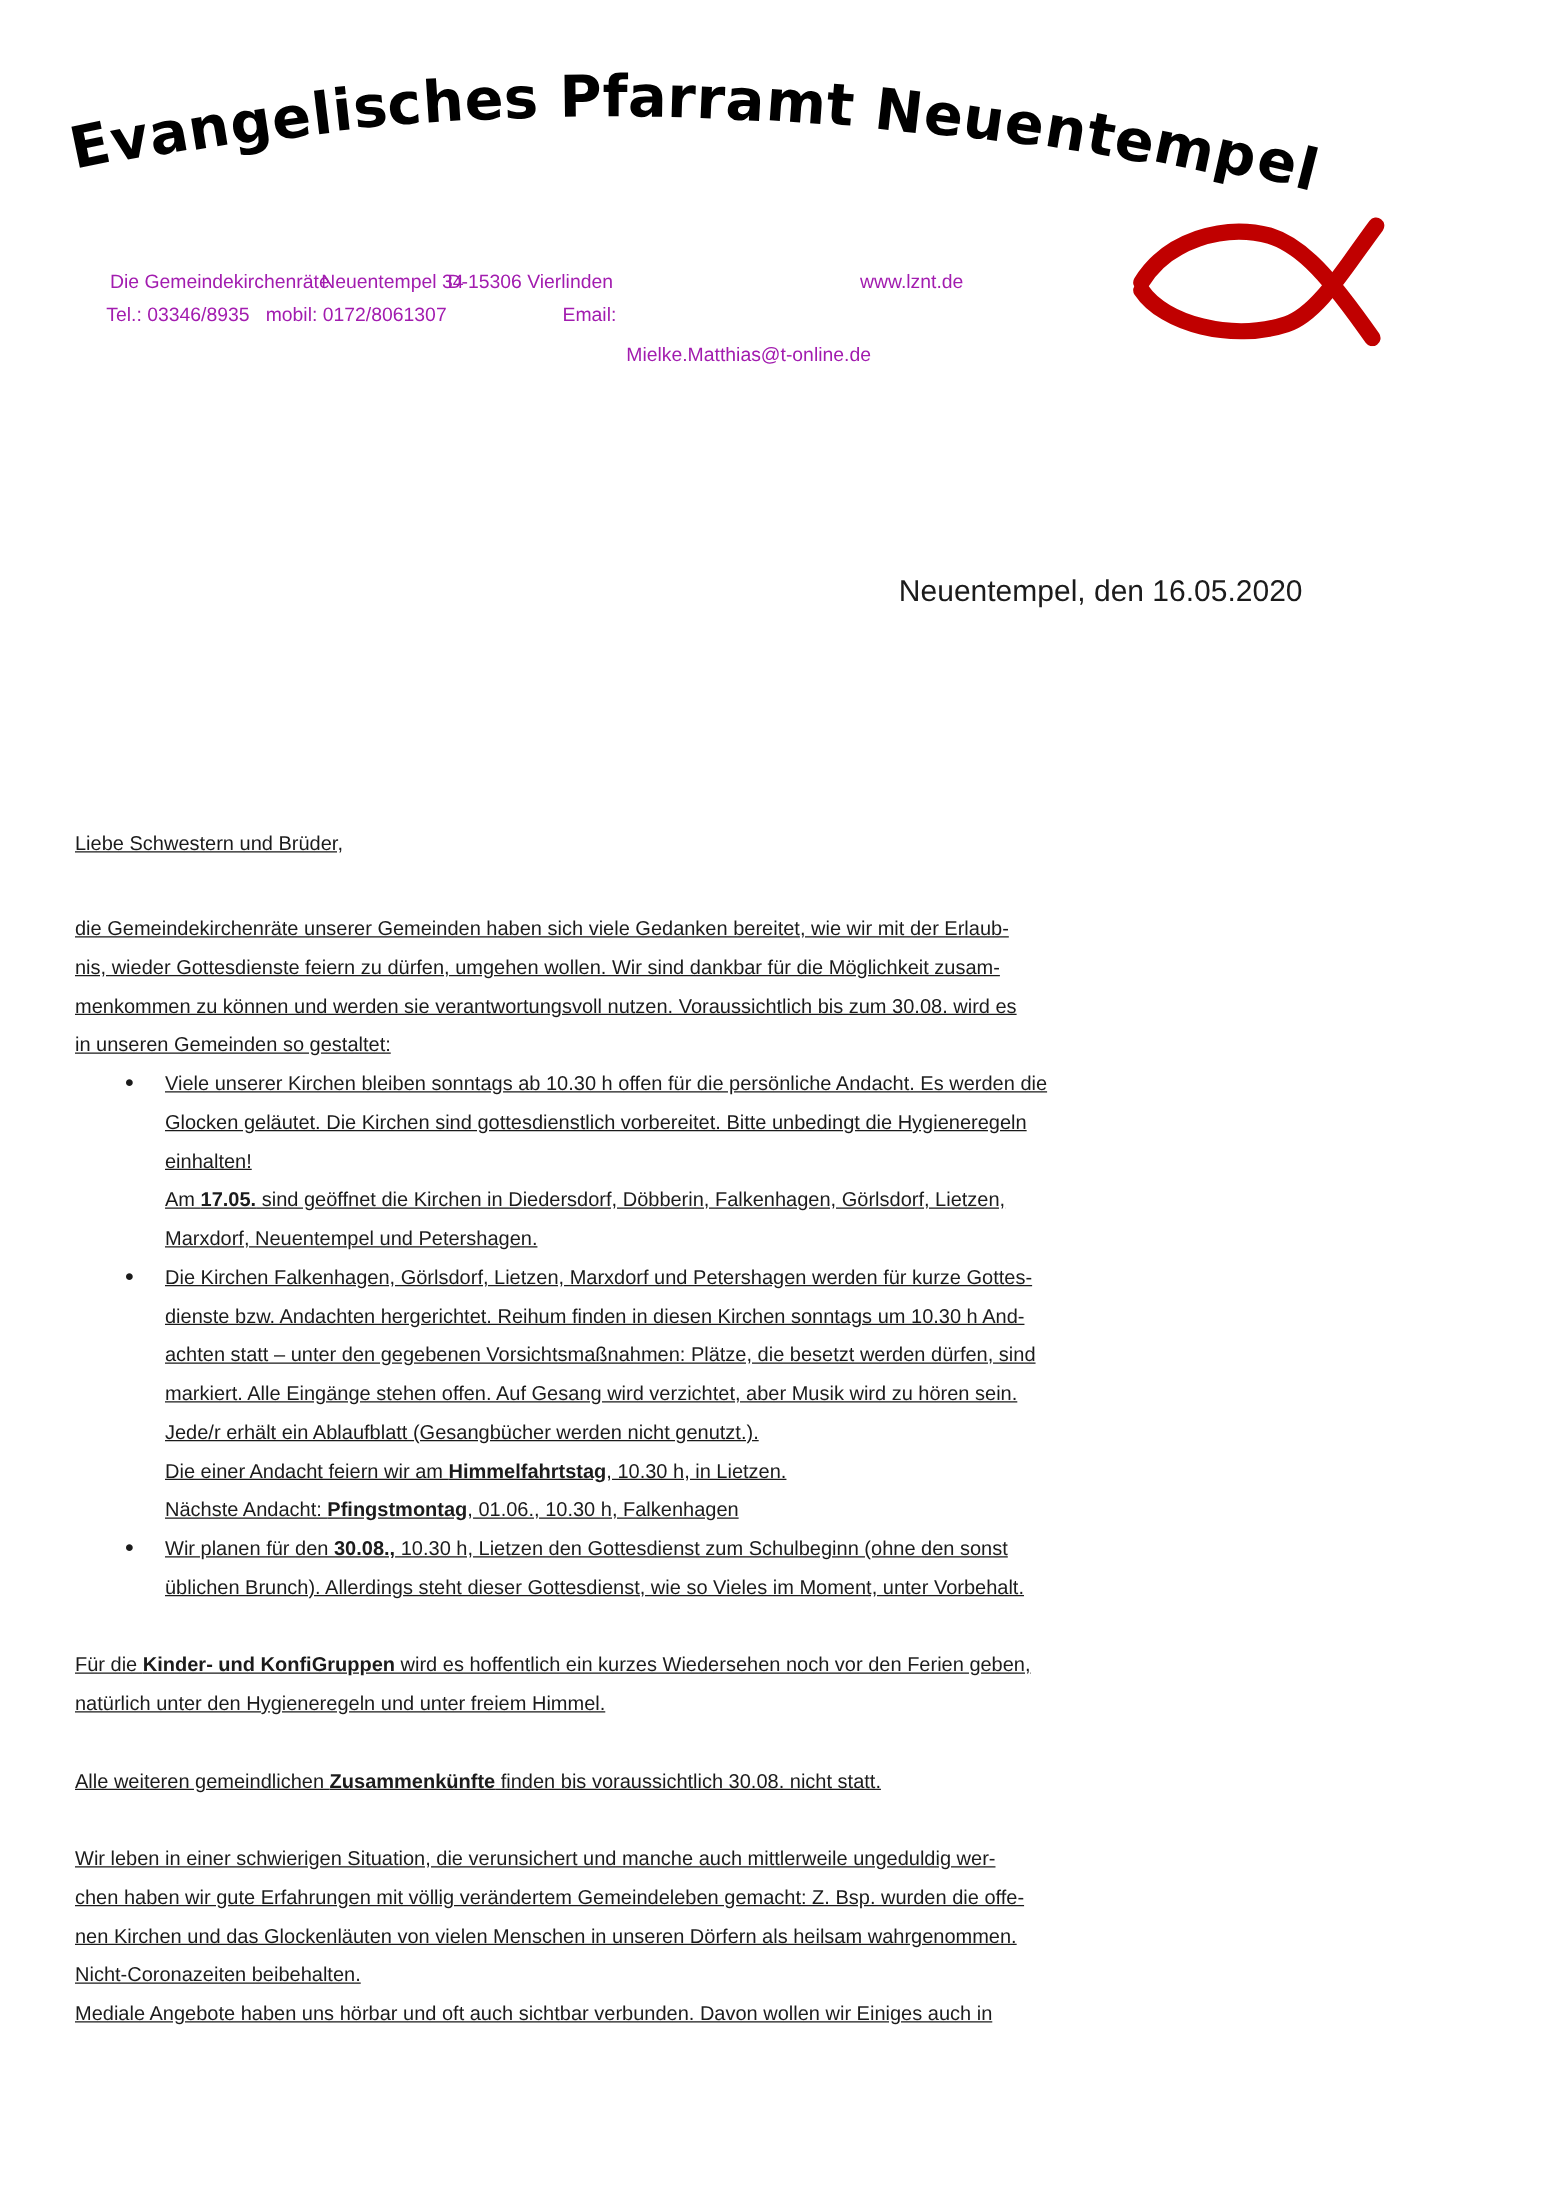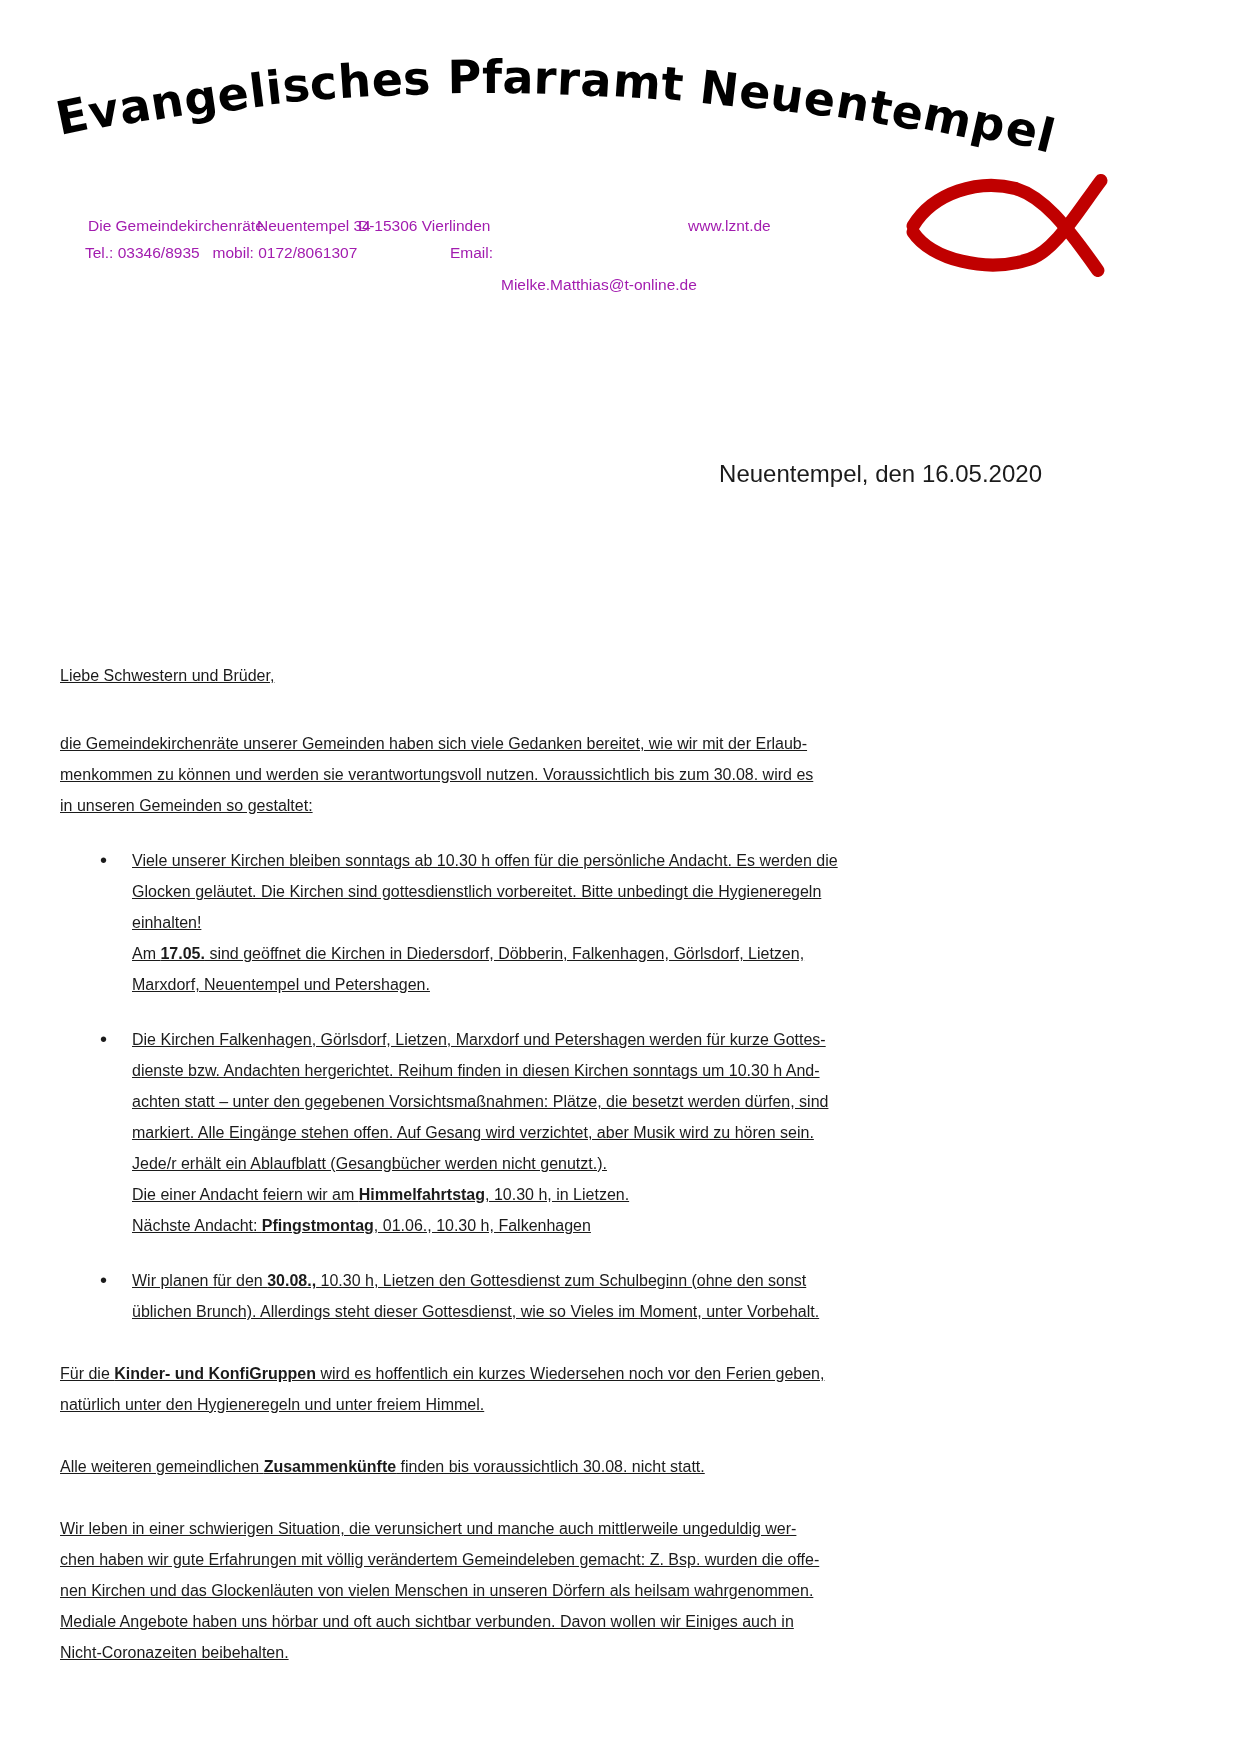--- a/index.html
+++ b/index.html
@@ -73,21 +73,21 @@
     top: 660px;
     width: 974px;
     font-size: 16px;
     text-decoration: underline;
   }
   .salutation { line-height: 31px; margin-bottom: 37px; }
   .line { line-height: 31px; height: 31px; white-space: pre; }
   .line b { font-weight: 700; }
   .para.gap { margin-top: 31px; }
   ul.bullets { margin: 0; padding: 0; list-style: none; }
-  ul.bullets li { position: relative; padding-left: 72px; margin-top: 24px; }
+  ul.bullets li { position: relative; padding-left: 72px; }
   ul.bullets li::before {
     content: "\2022";
     position: absolute;
     left: 40px;
     top: 0;
     line-height: 31px;
     font-size: 20px;
   }
 </style>
 </head>
@@ -147,20 +147,21 @@
     <path d="M 10 61 C 28 88, 82 102, 125 88 C 150 80, 172 42, 196 10" stroke-width="13" stroke="#c00000"></path>
   </svg>
 
   <div class="dateline">Neuentempel, den 16.05.2020</div>
 
   <div class="body">
     <div class="salutation">Liebe Schwestern und Brüder,</div>
     <div id="blocks">
         <div class="para">
           <div class="line"><span>die Gemeindekirchenräte unserer Gemeinden haben sich viele Gedanken bereitet, wie wir mit der Erlaub-</span></div>
+          <div class="line"><span>nis, wieder Gottesdienste feiern zu dürfen, umgehen wollen. Wir sind dankbar für die Möglichkeit zusam-</span></div>
           <div class="line"><span>menkommen zu können und werden sie verantwortungsvoll nutzen. Voraussichtlich bis zum 30.08. wird es</span></div>
           <div class="line"><span>in unseren Gemeinden so gestaltet:</span></div>
         </div>
         <ul class="bullets">
           <li>
             <div class="line"><span>Viele unserer Kirchen bleiben sonntags ab 10.30 h offen für die persönliche Andacht. Es werden die</span></div>
             <div class="line"><span>Glocken geläutet. Die Kirchen sind gottesdienstlich vorbereitet. Bitte unbedingt die Hygieneregeln</span></div>
             <div class="line"><span>einhalten!</span></div>
             <div class="line"><span>Am </span><b>17.05.</b><span> sind geöffnet die Kirchen in Diedersdorf, Döbberin, Falkenhagen, Görlsdorf, Lietzen,</span></div>
             <div class="line"><span>Marxdorf, Neuentempel und Petershagen.</span></div>
@@ -183,19 +184,19 @@
           <div class="line"><span>Für die </span><b>Kinder- und KonfiGruppen</b><span> wird es hoffentlich ein kurzes Wiedersehen noch vor den Ferien geben,</span></div>
           <div class="line"><span>natürlich unter den Hygieneregeln und unter freiem Himmel.</span></div>
         </div>
         <div class="para gap">
           <div class="line"><span>Alle weiteren gemeindlichen </span><b>Zusammenkünfte</b><span> finden bis voraussichtlich 30.08. nicht statt.</span></div>
         </div>
         <div class="para gap">
           <div class="line"><span>Wir leben in einer schwierigen Situation, die verunsichert und manche auch mittlerweile ungeduldig wer-</span></div>
           <div class="line"><span>chen haben wir gute Erfahrungen mit völlig verändertem Gemeindeleben gemacht: Z. Bsp. wurden die offe-</span></div>
           <div class="line"><span>nen Kirchen und das Glockenläuten von vielen Menschen in unseren Dörfern als heilsam wahrgenommen.</span></div>
+          <div class="line"><span>Nicht-Coronazeiten beibehalten.</span></div>
           <div class="line"><span>Mediale Angebote haben uns hörbar und oft auch sichtbar verbunden. Davon wollen wir Einiges auch in</span></div>
-          <div class="line"><span>Nicht-Coronazeiten beibehalten.</span></div>
         </div>
       </div>
   </div>
 
 </div>
 
 </body></html>

